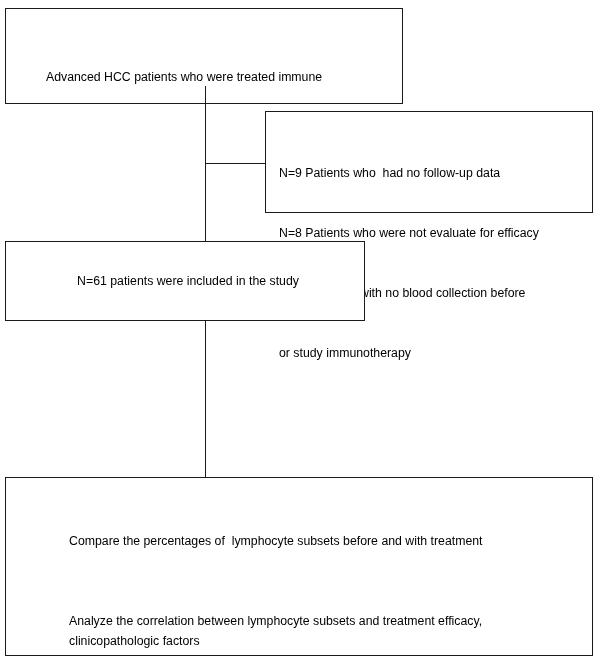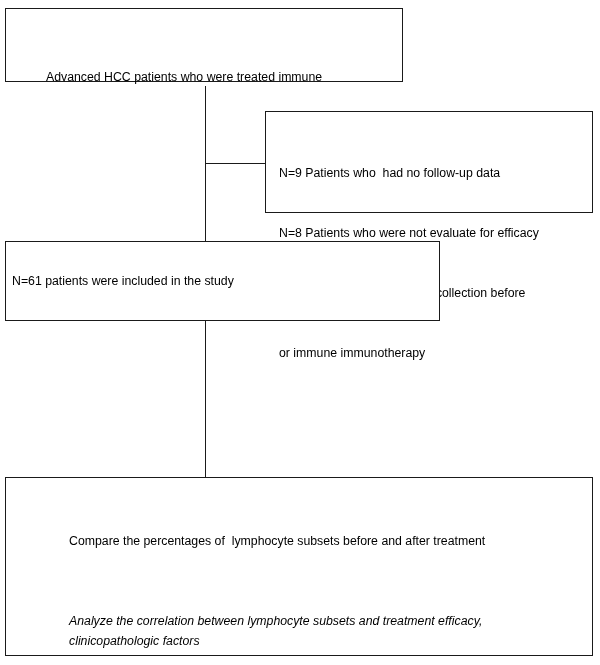--- a/index.html
+++ b/index.html
@@ -23,56 +23,56 @@
     background: #ffffff;
     font-size: 12.3px;
     line-height: 20px;
     color: #000000;
     white-space: pre-wrap;
   }
   .box-enrolled {
     left: 5px;
     top: 8px;
     width: 398px;
-    height: 74px;
+    height: 96px;
     padding: 18px 0 0 40px;
   }
   .box-excluded {
     left: 265px;
     top: 111px;
     width: 328px;
     height: 102px;
     padding: 11px 0 12px 13px;
   }
   .box-included {
     left: 5px;
     top: 241px;
-    width: 435px;
+    width: 360px;
     height: 80px;
     padding: 0;
     display: flex;
     align-items: center;
+    justify-content: center;
   }
   .box-included .line {
     padding-left: 6px;
   }
   .box-analysis {
     left: 5px;
     top: 477px;
     width: 588px;
     height: 179px;
     padding: 13px 0 0 63px;
   }
   .para {
     margin: 0 0 20px 0;
     white-space: pre-wrap;
   }
   .para:last-child {
     margin-bottom: 4px;
-    font-style: italic;
   }
   .line {
     white-space: pre-wrap;
   }
   .conn {
     position: absolute;
     background: #1a1a1a;
   }
   .conn-v-enrolled-included {
     left: 205px;
@@ -102,29 +102,29 @@
     <div class="line">Advanced HCC patients who were treated immune</div>
   </div>
 
   <div class="conn conn-v-enrolled-included"></div>
   <div class="conn conn-h-excluded"></div>
 
   <div class="box box-excluded">
     <div class="line">N=9 Patients who  had no follow-up data</div>
     <div class="line">N=8 Patients who were not evaluate for efficacy</div>
     <div class="line">N=12 Patients with no blood collection before</div>
-    <div class="line">or immune immunotherapy</div>
+    <div class="line">or study immunotherapy</div>
   </div>
 
   <div class="box box-included">
     <div class="line">N=61 patients were included in the study</div>
   </div>
 
   <div class="conn conn-v-included-analysis"></div>
 
   <div class="box box-analysis">
-    <p class="para">Compare the percentages of  lymphocyte subsets before and after treatment</p>
+    <p class="para">Compare the percentages of  lymphocyte subsets before and with treatment</p>
     <p class="para">Analyze the correlation between lymphocyte subsets and treatment efficacy,
 clinicopathologic factors</p>
     
   </div>
 
 </div>
 
 </body></html>

